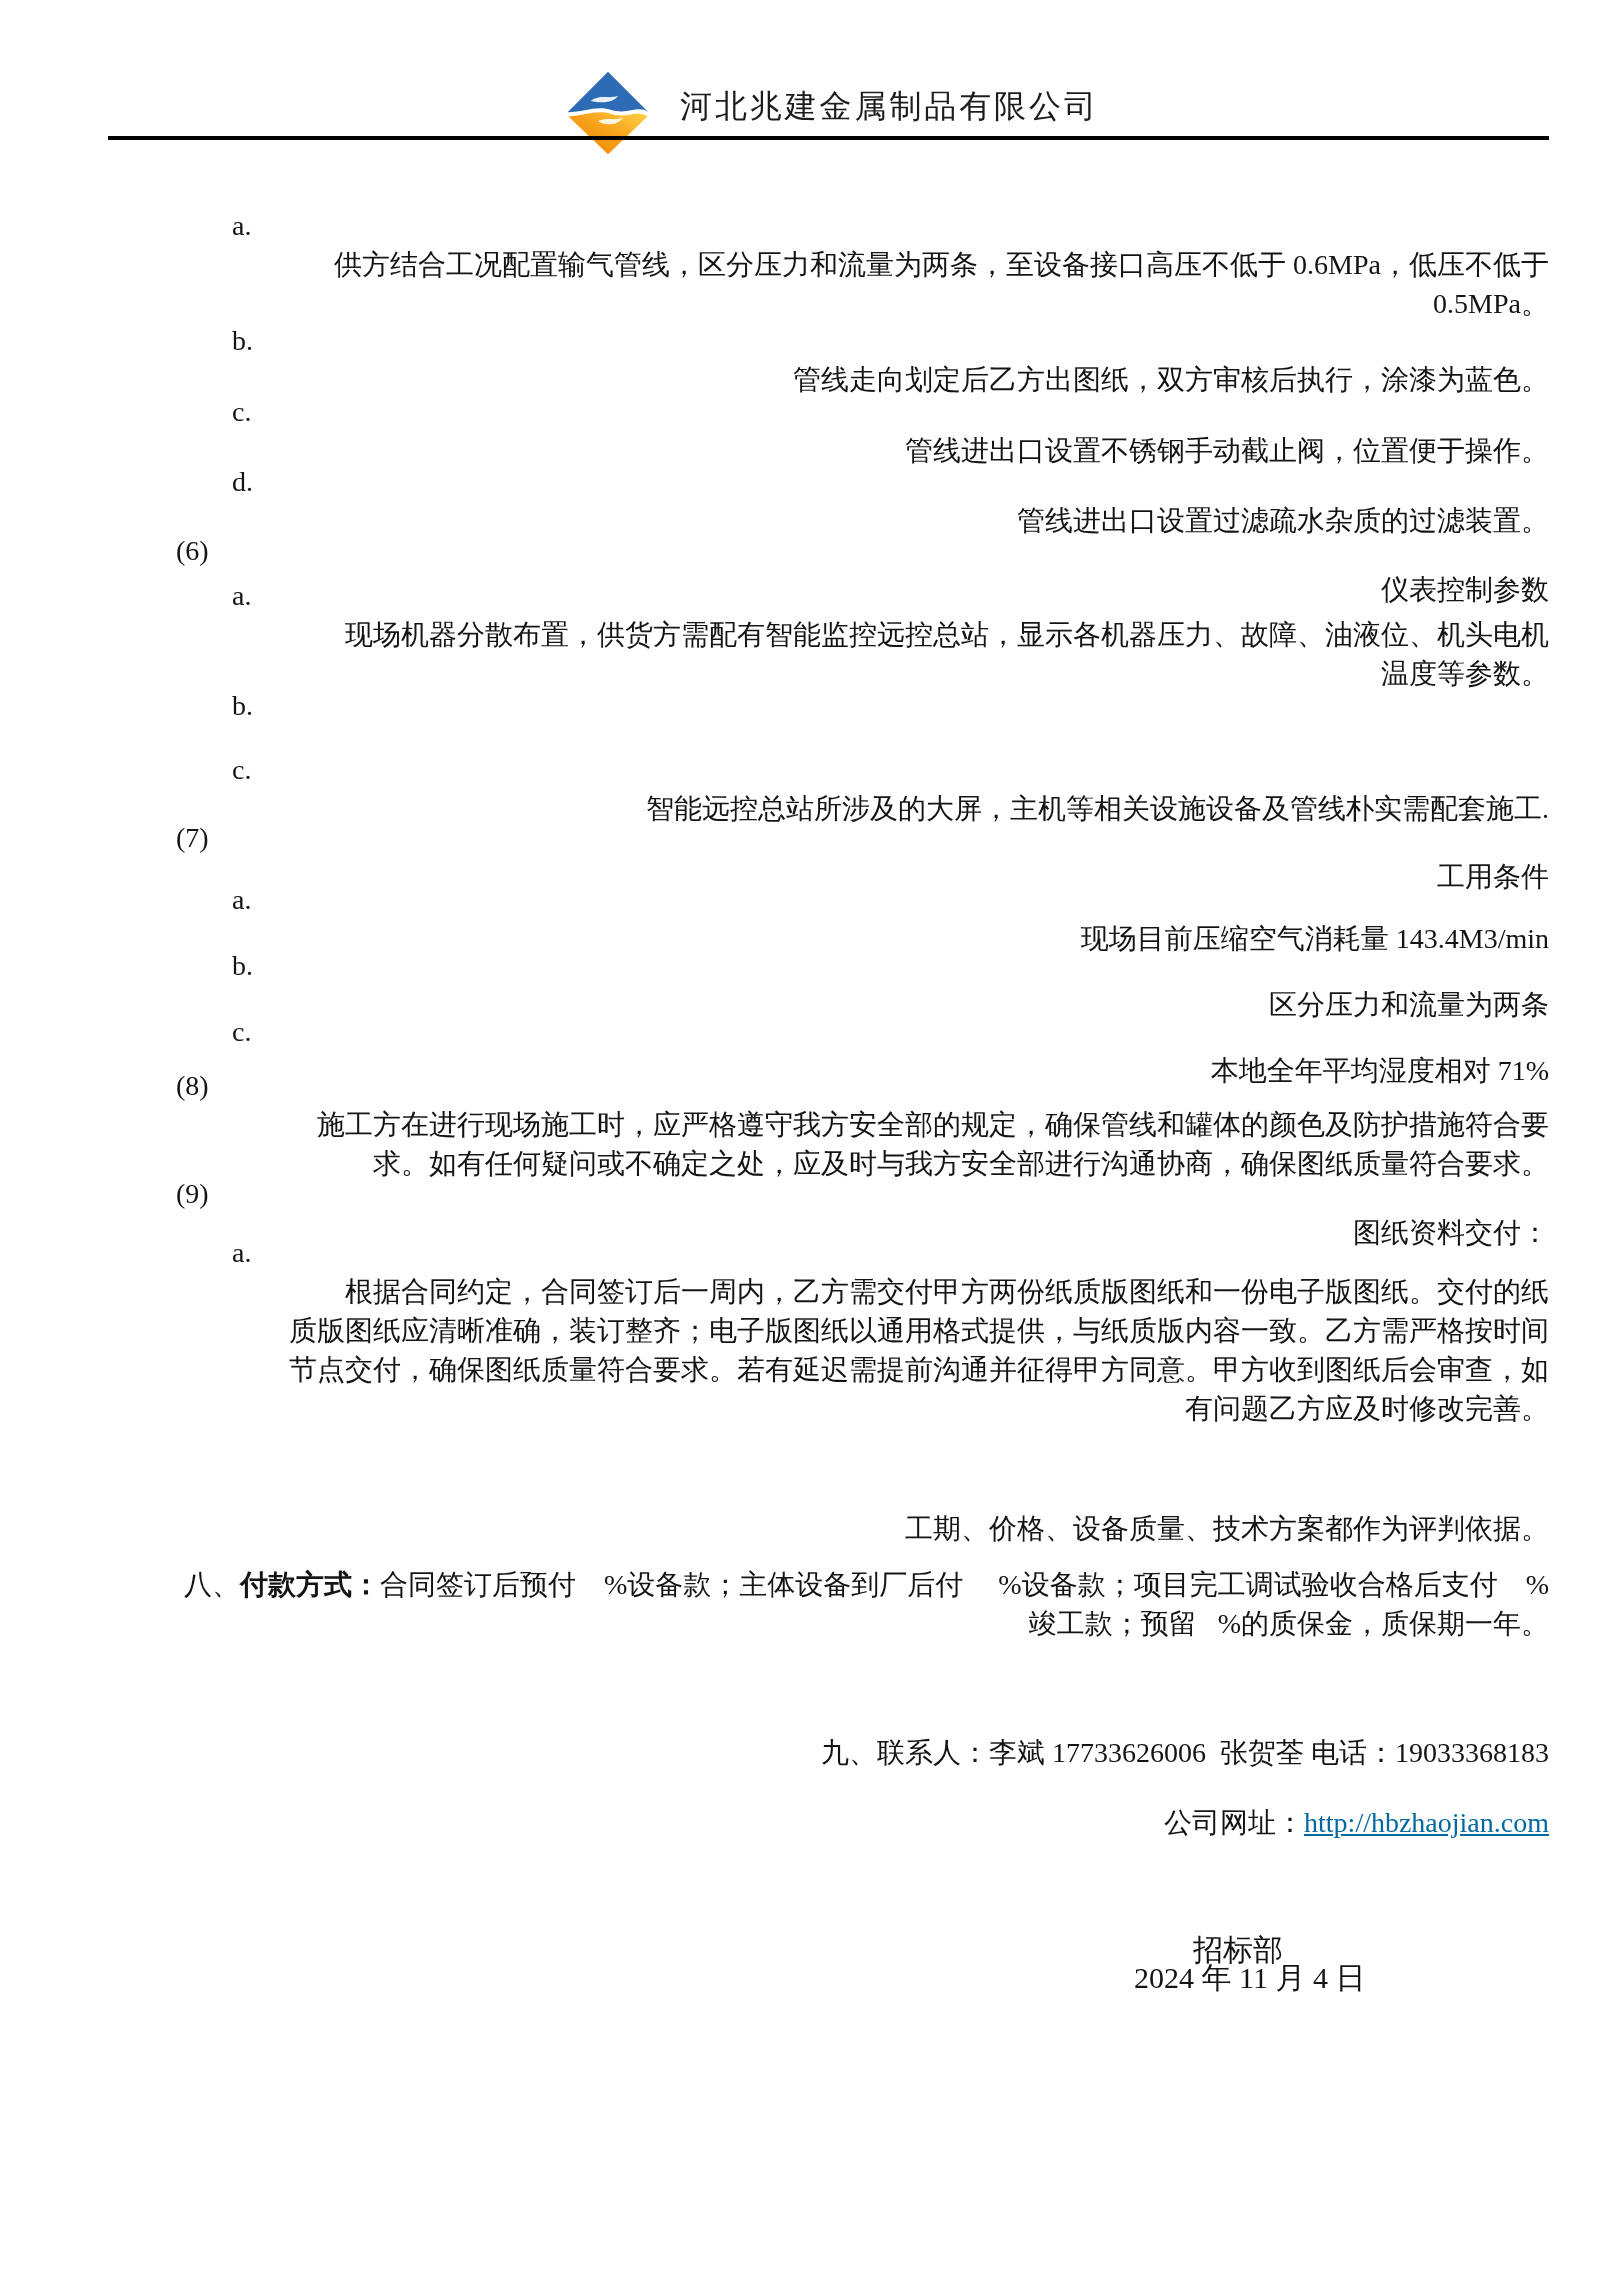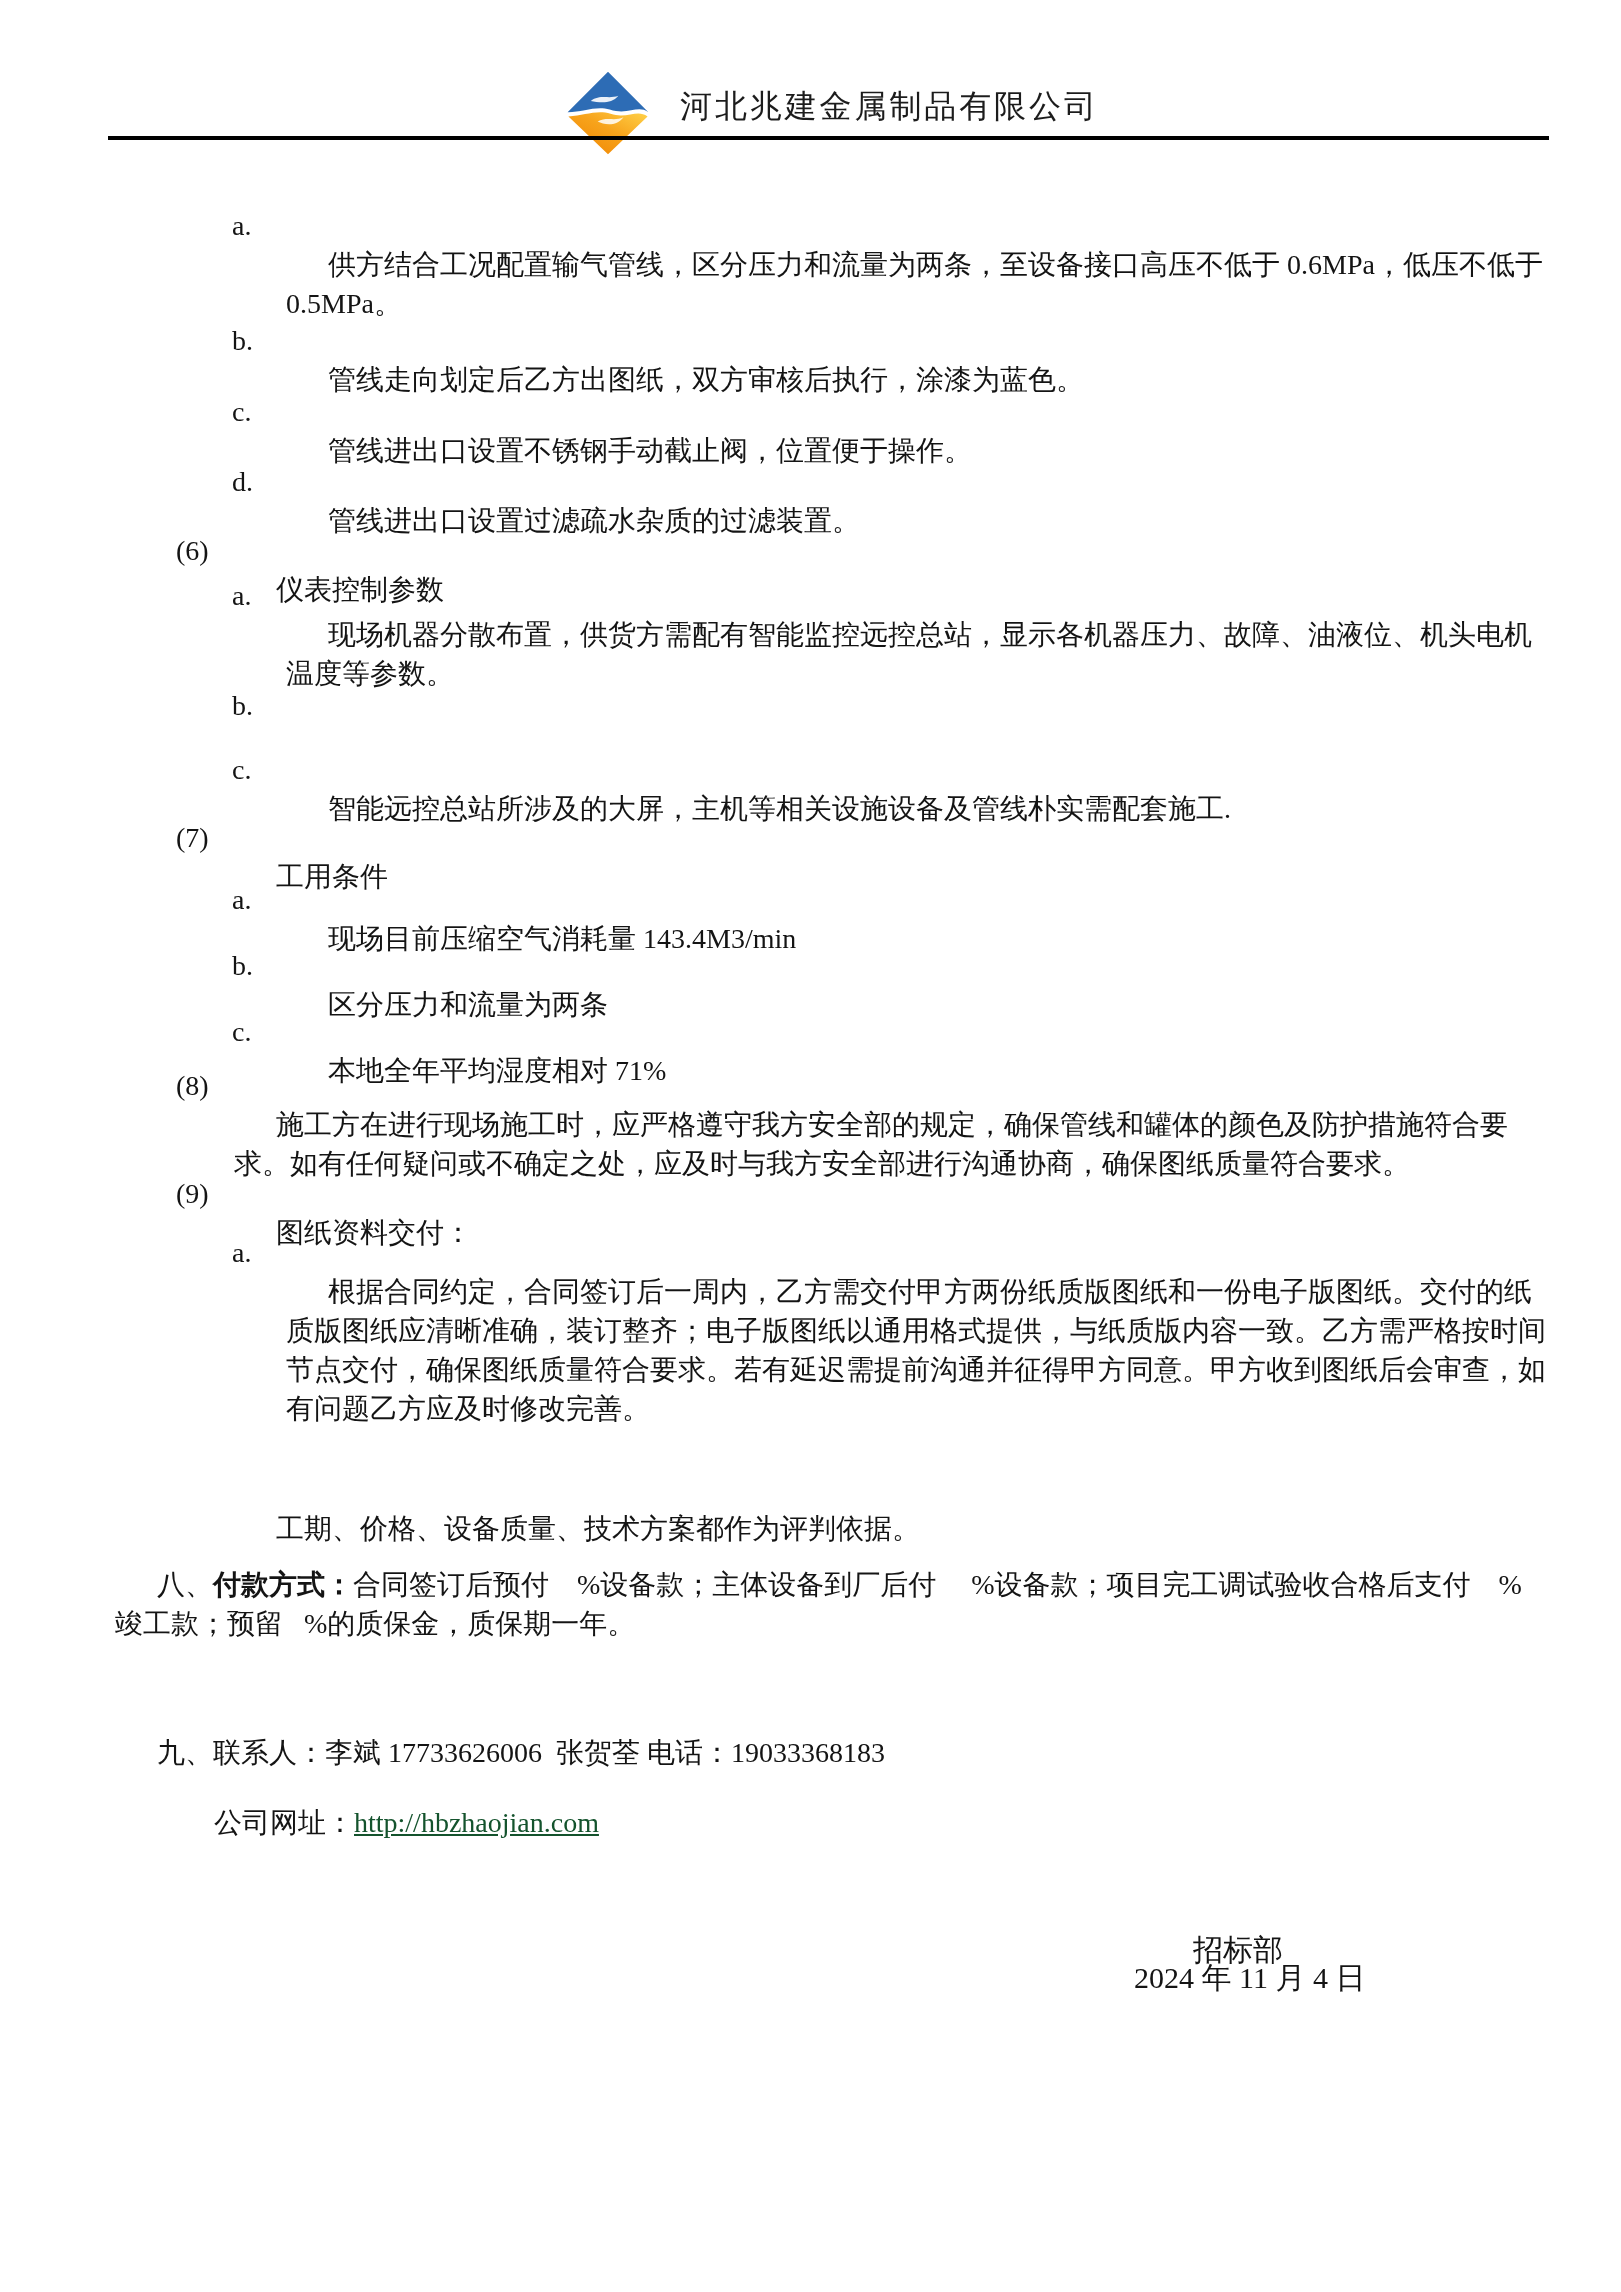--- a/index.html
+++ b/index.html
@@ -5,20 +5,21 @@
   html,body { margin:0; padding:0; background:#ffffff; }
   .page {
     position:relative;
     width:1621px; height:2293px;
     background:#ffffff;
     font-family:"Liberation Serif", serif;
     color:#141414;
     font-size:28px;
     line-height:39px;
     overflow:hidden;
+    text-align:right;
   }
   
   .header { position:absolute; top:0; left:0; width:100%; height:157px; }
   .rule { position:absolute; top:136px; left:108px; width:1441px; height:3.9px; background:#000; }
   .brand { position:absolute; top:69px; left:565px; display:flex; align-items:center; }
   .logo { width:86px; height:88px; flex:0 0 auto; }
   .company-name {
     margin-left:29px;
     font-size:32px;
     letter-spacing:2.9px;
@@ -37,21 +38,21 @@
   .sec { padding-left:126px; }
   .sec > .marker { position:absolute; left:68px; }
   
   .duration { padding-left:140px; }
   .duration > .marker { position:absolute; left:44px; }
   
   .flush { padding-left:6.9px; }
   .indent65 { padding-left:64px; }
   .bold { font-weight:bold; }
   .pos { position:absolute; white-space:nowrap; }
-  a.site-link { color:#14532d; text-decoration:underline; }
+  a.site-link { color:#0369a1; text-decoration:underline; }
   .footer-text { font-size:30px; }
 </style>
 </head>
 <body>
 
 <div class="page">
 
   <div class="header">
     <div class="brand">
       <svg class="logo" viewBox="0 0 100 100" aria-hidden="true">

